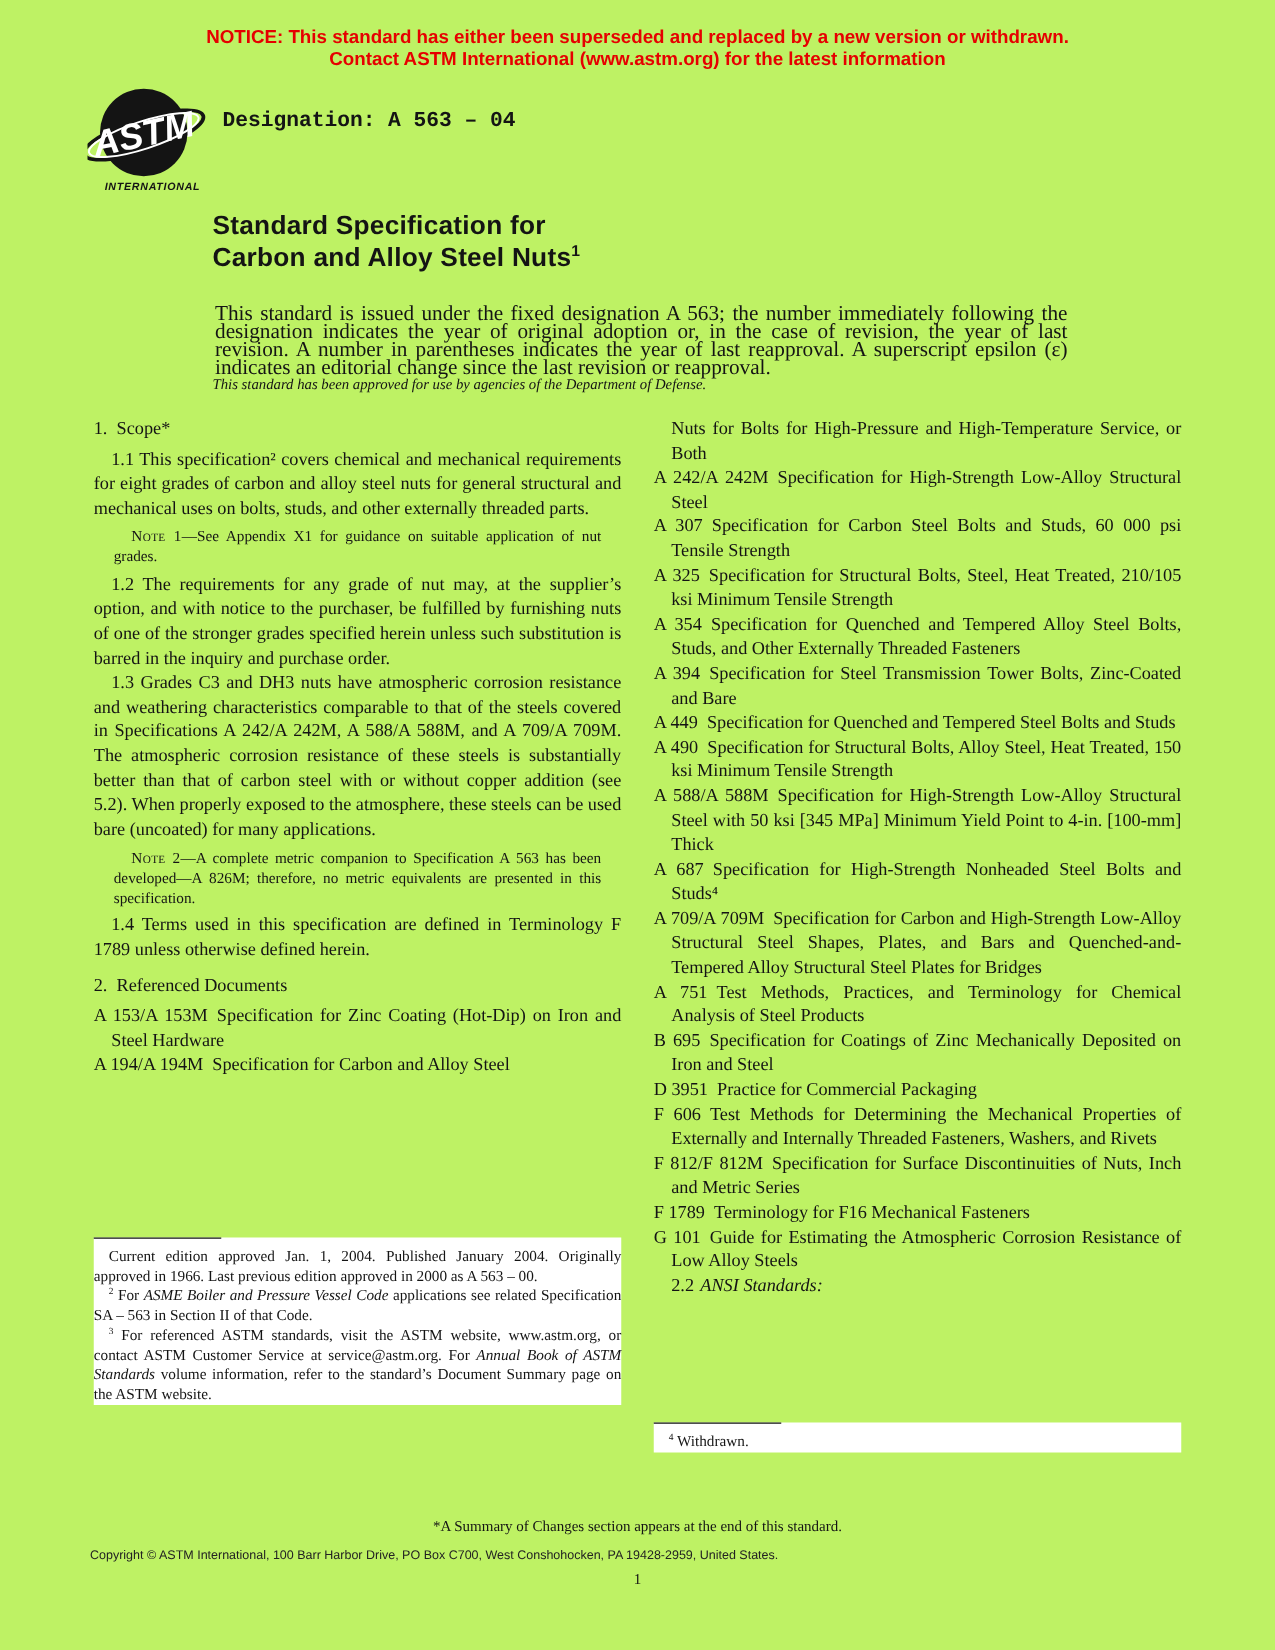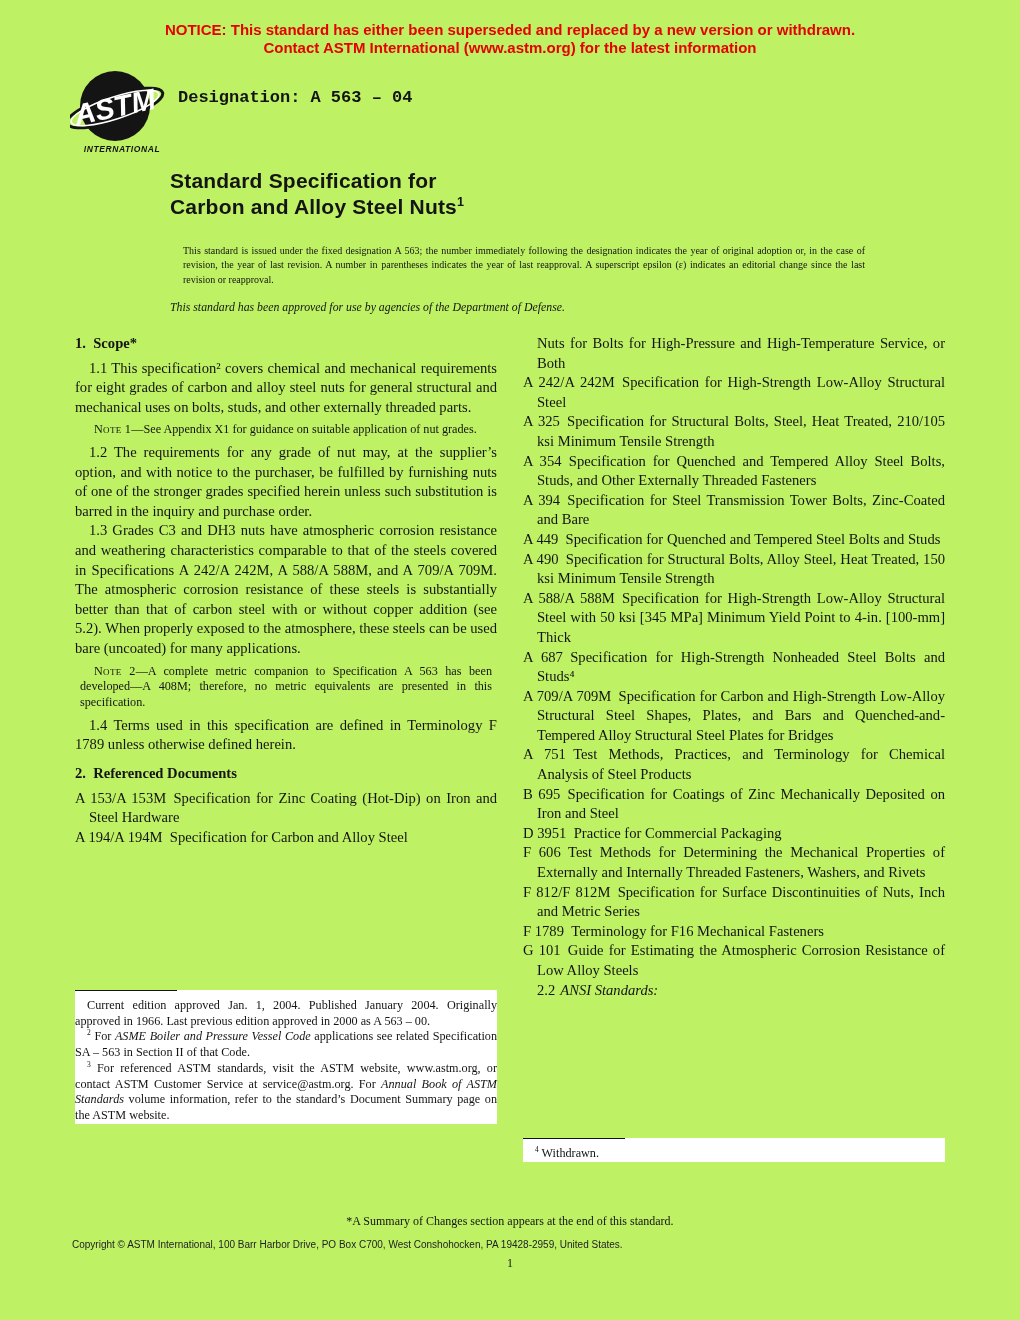--- a/index.html
+++ b/index.html
@@ -36,36 +36,36 @@
   .designation .gap{display:inline-block;width:10px;}
   .title-block{
     position:absolute;left:170px;top:168px;
     font-family:"Liberation Sans", sans-serif;
     font-weight:bold;font-size:21px;line-height:26px;
     letter-spacing:0.2px;
   }
   .title-sup{font-size:60%;vertical-align:8px;line-height:0;}
   
   .issuance{
-    position:absolute;left:183px;top:244px;width:682px;
-    font-size:10px;line-height:14.4px;text-align:justify;
+    position:absolute;left:172px;top:244px;width:682px;
+    font-size:17px;line-height:14.4px;text-align:justify;
   }
   .approval{
     position:absolute;left:170px;top:300px;width:682px;
     font-size:11.8px;font-style:italic;
   }
   
   .col{position:absolute;top:334px;width:422px;font-size:14.6px;line-height:19.6px;}
   .col-left{left:75px;}
   .col-right{left:523px;}
-  .sec-head{font-weight:bold;font-size:14.6px;margin:9px 0 5px 0;}
+  .sec-head{font-weight:normal;font-size:14.6px;margin:9px 0 5px 0;}
   .sec-head.first{margin-top:0;}
   .body-p{margin:0;text-align:justify;text-indent:14px;}
   .note{
-    margin:5px 5px;font-size:12.2px;line-height:15.7px;
+    margin:5px 16px;font-size:12.2px;line-height:15.7px;
     text-align:justify;text-indent:14px;
   }
   .sc{font-variant:small-caps;letter-spacing:0.3px;}
   .ref-line{text-indent:14px;margin:0;}
   .ref-line .num{margin-right:5px;}
   .ref-line sup{margin-left:3px;}
   .ref-item{margin:0;padding-left:14px;text-indent:-14px;text-align:justify;}
   .ref-cont{margin:0;padding-left:14px;text-align:justify;}
   sup{font-size:62%;line-height:0;vertical-align:super;}
   
@@ -120,35 +120,36 @@
 
   <div class="issuance">This standard is issued under the fixed designation A 563; the number immediately following the designation indicates the year of original adoption or, in the case of revision, the year of last revision. A number in parentheses indicates the year of last reapproval. A superscript epsilon (ε) indicates an editorial change since the last revision or reapproval.</div>
   <div class="approval">This standard has been approved for use by agencies of the Department of Defense.</div>
 
   <div class="col col-left">
     <h2 class="sec-head first">1. Scope*</h2>
     <p class="body-p">1.1 This specification² covers chemical and mechanical requirements for eight grades of carbon and alloy steel nuts for general structural and mechanical uses on bolts, studs, and other externally threaded parts.</p>
     <p class="note"><span class="sc">Note 1</span><span>—See Appendix X1 for guidance on suitable application of nut grades.</span></p>
     <p class="body-p">1.2 The requirements for any grade of nut may, at the supplier’s option, and with notice to the purchaser, be fulfilled by furnishing nuts of one of the stronger grades specified herein unless such substitution is barred in the inquiry and purchase order.</p>
     <p class="body-p">1.3 Grades C3 and DH3 nuts have atmospheric corrosion resistance and weathering characteristics comparable to that of the steels covered in Specifications A 242/A 242M, A 588/A 588M, and A 709/A 709M. The atmospheric corrosion resistance of these steels is substantially better than that of carbon steel with or without copper addition (see 5.2). When properly exposed to the atmosphere, these steels can be used bare (uncoated) for many applications.</p>
-    <p class="note"><span class="sc">Note 2</span><span>—A complete metric companion to Specification A 563 has been developed—A 408M; therefore, no metric equivalents are presented in this specification.</span></p>
+    <p class="note"><span class="sc">Note 2</span><span>—A complete metric companion to Specification A 563 has been developed—A 826M; therefore, no metric equivalents are presented in this specification.</span></p>
     <p class="body-p">1.4 Terms used in this specification are defined in Termi­nology F 1789 unless otherwise defined herein.</p>
     <h2 class="sec-head">2. Referenced Documents</h2>
     <div>
 
     <p class="ref-item">A 153/A 153M Specification for Zinc Coating (Hot-Dip) on Iron and Steel Hardware</p>
         <p class="ref-item">A 194/A 194M Specification for Carbon and Alloy Steel</p>
       </div>
   </div>
 
   <div class="col col-right">
     <p class="ref-cont">Nuts for Bolts for High-Pressure and High-Temperature Service, or Both</p>
     <div>
 
     <p class="ref-item">A 242/A 242M Specification for High-Strength Low-Alloy Structural Steel</p>
+        <p class="ref-item">A 307 Specification for Carbon Steel Bolts and Studs, 60 000 psi Tensile Strength</p>
         <p class="ref-item">A 325 Specification for Structural Bolts, Steel, Heat Treated, 210/105 ksi Minimum Tensile Strength</p>
         <p class="ref-item">A 354 Specification for Quenched and Tempered Alloy Steel Bolts, Studs, and Other Externally Threaded Fasten­ers</p>
         <p class="ref-item">A 394 Specification for Steel Transmission Tower Bolts, Zinc-Coated and Bare</p>
         <p class="ref-item">A 449 Specification for Quenched and Tempered Steel Bolts and Studs</p>
         <p class="ref-item">A 490 Specification for Structural Bolts, Alloy Steel, Heat Treated, 150 ksi Minimum Tensile Strength</p>
         <p class="ref-item">A 588/A 588M Specification for High-Strength Low-Alloy Structural Steel with 50 ksi [345 MPa] Minimum Yield Point to 4-in. [100-mm] Thick</p>
         <p class="ref-item">A 687 Specification for High-Strength Nonheaded Steel Bolts and Studs⁴</p>
         <p class="ref-item">A 709/A 709M Specification for Carbon and High-Strength Low-Alloy Structural Steel Shapes, Plates, and Bars and Quenched-and-Tempered Alloy Structural Steel Plates for Bridges</p>
         <p class="ref-item">A 751 Test Methods, Practices, and Terminology for Chemical Analysis of Steel Products</p>
         <p class="ref-item">B 695 Specification for Coatings of Zinc Mechanically Deposited on Iron and Steel</p>

